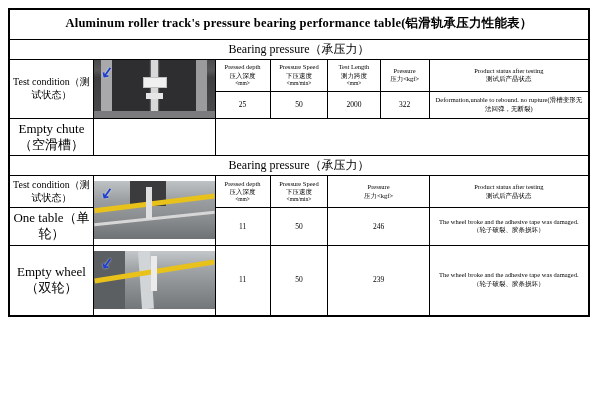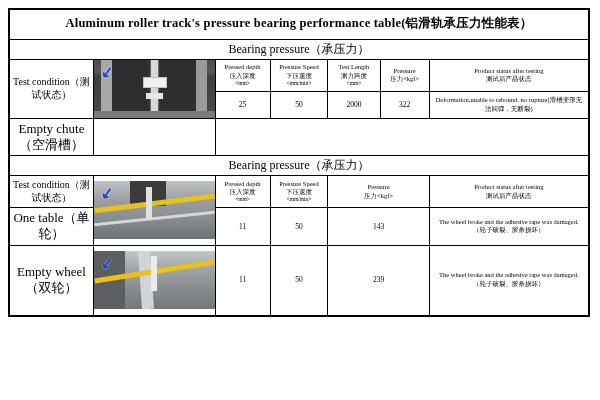--- a/index.html
+++ b/index.html
@@ -227,21 +227,21 @@
         <td class="hdr">
           <div>Product status after testing</div>
           <div>测试后产品状态</div>
         </td>
       </tr>
 
       <tr>
         <td class="rowlabel">One table（单轮）</td>
         <td class="num">11</td>
         <td class="num">50</td>
-        <td class="num" colspan="2">143</td>
+        <td class="num" colspan="2">246</td>
         <td class="status-cell">The wheel broke and the adhesive tape was damaged.（轮子破裂、胶条损坏）</td>
       </tr>
 
       <tr style="height:70px;">
         <td class="rowlabel">Empty wheel（双轮）</td>
         <td class="photo-cell">
           <div class="photo ph3">
             <div class="dark"></div>
             <div class="rail"></div>
             <div class="stripe"></div>

